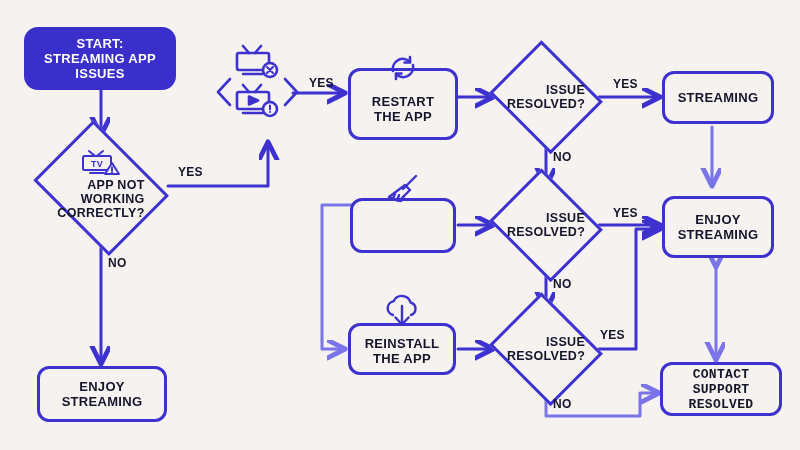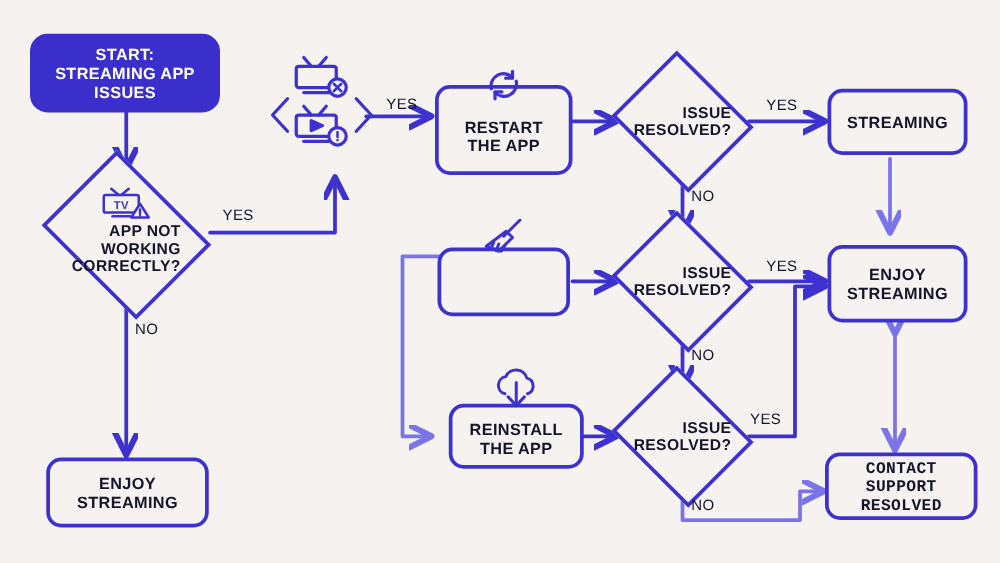--- a/index.html
+++ b/index.html
@@ -47,21 +47,21 @@
     position:absolute;left:50%;top:50%;
     width:72%;height:72%;
     transform:translate(-50%,-50%) rotate(45deg);
     border:3px solid #3d31cf;
     background:#f5f2ef;
     z-index:1;
   }
   .dia .dlabel{z-index:2;text-align:right;}
   .edgelabel{
     position:absolute;
-    font-weight:normal;font-size:12px;color:#14142b;
+    font-weight:bold;font-size:12px;color:#14142b;
     letter-spacing:.3px;
     z-index:5;
     white-space:nowrap;
   }
   .ico{
     position:absolute;
     z-index:4;
   }
   .tvicon{top:-4px;left:50%;transform:translateX(-50%);}
 </style>
@@ -223,21 +223,21 @@
     </div>
   </div>
 
   <div class="node box" style="left:662px;top:196px;width:112px;height:62px;">
     <div>
       <div>ENJOY</div>
       <div>STREAMING</div>
     </div>
   </div>
 
-  <div class="node box" style="left:348px;top:323px;width:108px;height:52px;margin-left:11px;">
+  <div class="node box" style="left:348px;top:323px;width:108px;height:52px;">
     <span class="ico" style="top:-32px;left:50%;transform:translateX(-50%);">
       <svg width="44" height="40" viewBox="0 0 44 40" fill="none" stroke="#3d31cf" stroke-width="2.4" stroke-linecap="round" stroke-linejoin="round">
         <path d="M13,21 A7,7 0 0 1 13.6,7.3 A9,9 0 0 1 30.5,8.5 A6.5,6.5 0 0 1 31,21"></path>
         <path d="M22,12 L22,30"></path>
         <path d="M15.5,23.5 L22,30.5 L28.5,23.5"></path>
       </svg>
     </span>
     <div style="margin-top:4px;">
       <div>REINSTALL</div>
       <div>THE APP</div>

